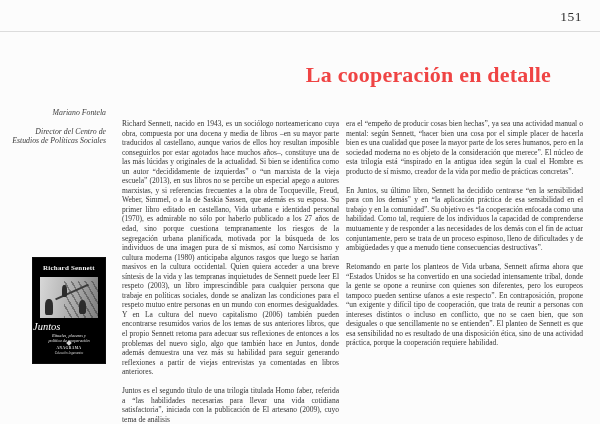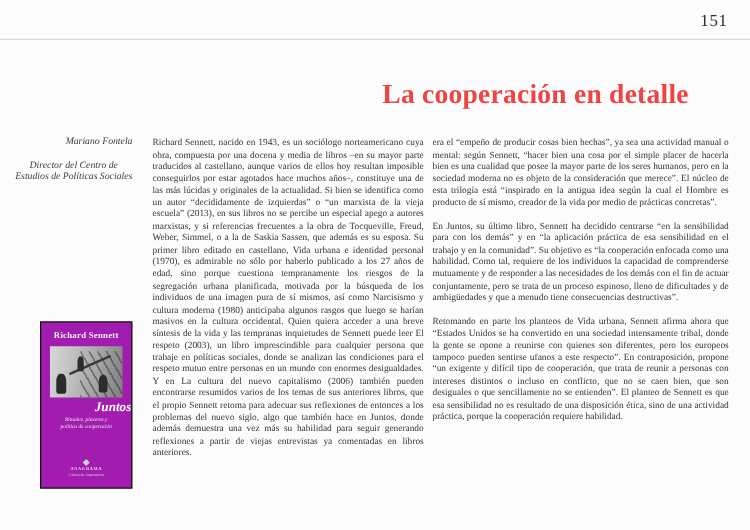--- a/index.html
+++ b/index.html
@@ -48,28 +48,27 @@
     color: #3d3d3d;
     font-size: 7.8px;
     line-height: 9.2px;
   }
   .sidebar .author {
     font-weight: normal;
     margin-bottom: 10px;
   }
   .sidebar .role {
     margin-bottom: 17px;
-    text-align: center;
   }
   
   .book-cover {
     position: absolute;
     left: 33px; top: 258px;
-    width: 72px; height: 132px;
-    background: #a21caf;
+    width: 72px; height: 105px;
+    background: #000000;
     box-shadow: 0 0 0 1px #0d0d0d;
   }
   .cover-author {
     position: absolute;
     top: 6px; left: 0; right: 0;
     text-align: center;
     color: #f2f2f2;
     font-weight: bold;
     font-size: 7px;
     letter-spacing: 0.2px;
@@ -93,23 +92,23 @@
   .cover-photo .f2 { left: 22px; top: 8px;     width: 5px;  height: 12px; }
   .cover-photo .f3 { right: 12px; bottom: 4px; width: 7px;  height: 14px; }
   .cover-photo .rail {
     position: absolute; left: 14px; top: 14px;
     width: 36px; height: 2px; background: #3a3a3a;
     transform: rotate(-24deg);
   }
   .cover-title {
     position: absolute;
     top: 63px; left: 0; right: 0;
-    text-align: right;
+    text-align: left;
     color: #ffffff;
-    font-weight: bold;
+    font-weight: normal;
     font-style: italic;
     font-size: 10.5px;
   }
   .cover-subtitle {
     position: absolute;
     top: 76px; left: 0; right: 0;
     text-align: center;
     color: #e8e8e8;
     font-style: italic;
     font-size: 7px;
@@ -140,21 +139,21 @@
   .pub-collection {
     font-size: 7px;
     font-style: italic;
     transform: scale(0.45);
     transform-origin: 50% 0;
     margin-top: -3px;
   }
   
   .col {
     position: absolute;
-    top: 109px;
+    top: 119px;
     color: #343434;
     font-size: 7.5px;
     line-height: 9.55px;
     text-align: justify;
   }
   .col1 { left: 122px; width: 217px; }
   .col2 { left: 346px; width: 237px; }
   .col p { margin: 0 0 9.5px 0; }
   .col p:last-child { margin-bottom: 0; }
 </style>
@@ -187,20 +186,21 @@
     <div class="cover-subtitle">Rituales, placeres y política de cooperación</div>
     <div class="cover-publisher">
       <div class="pub-emblem"></div>
       <div class="pub-name">ANAGRAMA</div>
       <div class="pub-collection">Colección Argumentos</div>
     </div>
   </div>
 
   <div class="col col1">
     <p>Richard Sennett, nacido en 1943, es un sociólogo norteamericano cuya obra, compuesta por una docena y media de libros –en su mayor parte traducidos al castellano, aunque varios de ellos hoy resultan imposible conseguirlos por estar agotados hace muchos años–, constituye una de las más lúcidas y originales de la actualidad. Si bien se identifica como un autor “decididamente de izquierdas” o “un marxista de la vieja escuela” (2013), en sus libros no se percibe un especial apego a autores marxistas, y si referencias frecuentes a la obra de Tocqueville, Freud, Weber, Simmel, o a la de Saskia Sassen, que además es su esposa. Su primer libro editado en castellano, Vida urbana e identidad personal (1970), es admirable no sólo por haberlo publicado a los 27 años de edad, sino porque cuestiona tempranamente los riesgos de la segregación urbana planificada, motivada por la búsqueda de los individuos de una imagen pura de sí mismos, así como Narcisismo y cultura moderna (1980) anticipaba algunos rasgos que luego se harían masivos en la cultura occidental. Quien quiera acceder a una breve síntesis de la vida y las tempranas inquietudes de Sennett puede leer El respeto (2003), un libro imprescindible para cualquier persona que trabaje en políticas sociales, donde se analizan las condiciones para el respeto mutuo entre personas en un mundo con enormes desigualdades. Y en La cultura del nuevo capitalismo (2006) también pueden encontrarse resumidos varios de los temas de sus anteriores libros, que el propio Sennett retoma para adecuar sus reflexiones de entonces a los problemas del nuevo siglo, algo que también hace en Juntos, donde además demuestra una vez más su habilidad para seguir generando reflexiones a partir de viejas entrevistas ya comentadas en libros anteriores.</p>
+    <p>Juntos es el segundo título de una trilogía titulada Homo faber, referida a “las habilidades necesarias para llevar una vida cotidiana satisfactoria”, iniciada con la publicación de El artesano (2009), cuyo tema de análisis</p>
   </div>
 
   <div class="col col2">
     <p>era el “empeño de producir cosas bien hechas”, ya sea una actividad manual o mental: según Sennett, “hacer bien una cosa por el simple placer de hacerla bien es una cualidad que posee la mayor parte de los seres humanos, pero en la sociedad moderna no es objeto de la consideración que merece”. El núcleo de esta trilogía está “inspirado en la antigua idea según la cual el Hombre es producto de sí mismo, creador de la vida por medio de prácticas concretas”.</p>
     <p>En Juntos, su último libro, Sennett ha decidido centrarse “en la sensibilidad para con los demás” y en “la aplicación práctica de esa sensibilidad en el trabajo y en la comunidad”. Su objetivo es “la cooperación enfocada como una habilidad. Como tal, requiere de los individuos la capacidad de comprenderse mutuamente y de responder a las necesidades de los demás con el fin de actuar conjuntamente, pero se trata de un proceso espinoso, lleno de dificultades y de ambigüedades y que a menudo tiene consecuencias destructivas”.</p>
     <p>Retomando en parte los planteos de Vida urbana, Sennett afirma ahora que “Estados Unidos se ha convertido en una sociedad intensamente tribal, donde la gente se opone a reunirse con quienes son diferentes, pero los europeos tampoco pueden sentirse ufanos a este respecto”. En contraposición, propone “un exigente y difícil tipo de cooperación, que trata de reunir a personas con intereses distintos o incluso en conflicto, que no se caen bien, que son desiguales o que sencillamente no se entienden”. El planteo de Sennett es que esa sensibilidad no es resultado de una disposición ética, sino de una actividad práctica, porque la cooperación requiere habilidad.</p>
   </div>
 
 </div>
 

